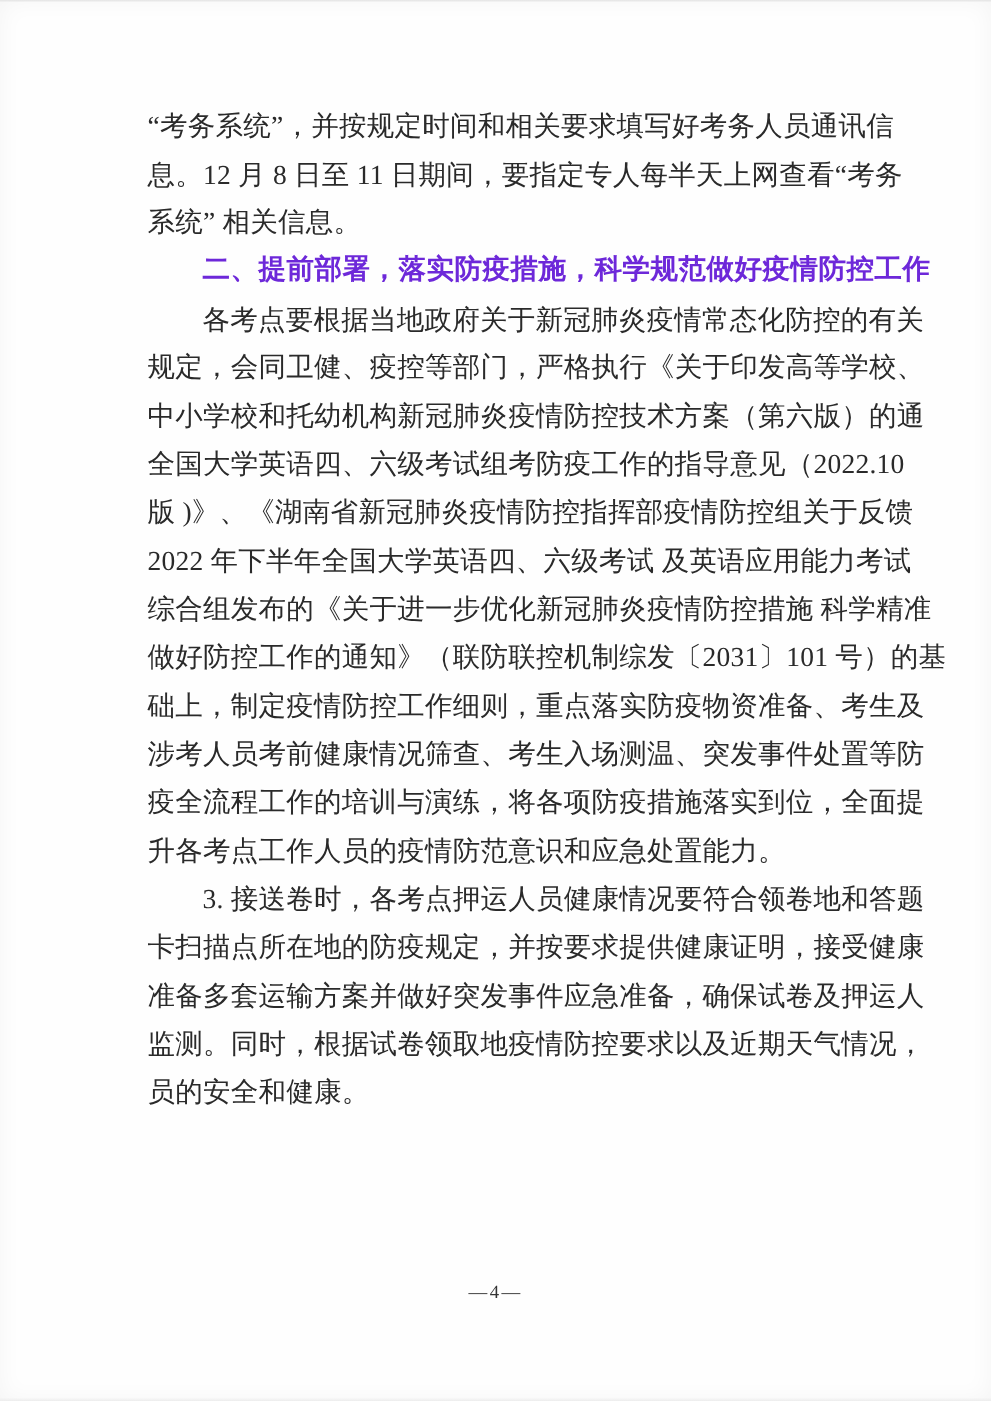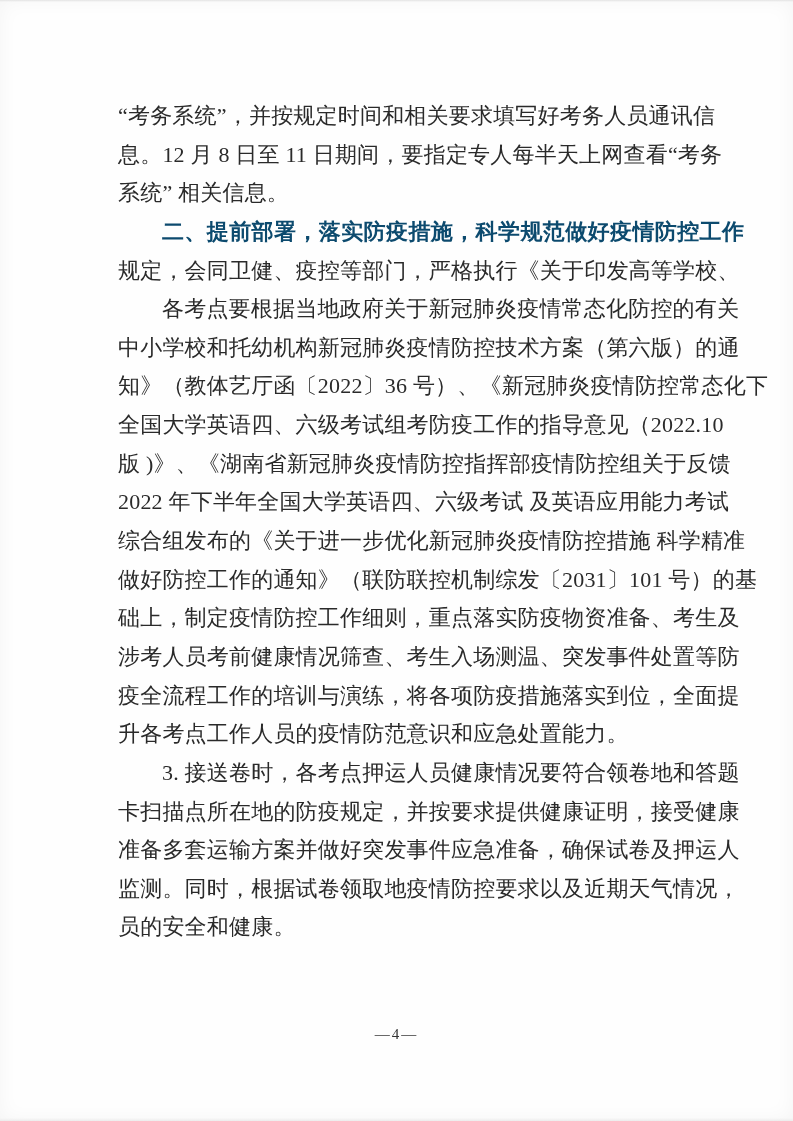--- a/index.html
+++ b/index.html
@@ -29,34 +29,34 @@
   .page::after {
     content: "";
     position: absolute;
     bottom: 0; left: 0; right: 0;
     height: 3px;
     background: linear-gradient(rgba(255,255,255,0), #ececec);
   }
   .body-text {
     position: absolute;
     left: 118px;
-    top: 97px;
+    top: 82px;
     width: 580px;
   }
   .line {
     height: 38.65px;
     line-height: 38.65px;
     font-size: 22px;
     white-space: nowrap;
     letter-spacing: 0.2px;
   }
   .line.heading {
-    font-family: Liberation Serif, serif;
+    font-family: Liberation Mono, monospace;
     font-weight: 700;
-    color: #0c4a6e;
+    color: #6d28d9;
     letter-spacing: 0.4px;
   }
   .line.indent {
     text-indent: 44px;
   }
   .page-number {
     position: absolute;
     top: 1026px;
     left: 0;
     width: 100%;
@@ -69,24 +69,23 @@
 </style>
 </head>
 <body>
 
 <div class="page">
   <div class="body-text">
       <div class="line">“考务系统”，并按规定时间和相关要求填写好考务人员通讯信</div>
       <div class="line">息。12 月 8 日至 11 日期间，要指定专人每半天上网查看“考务</div>
       <div class="line">系统” 相关信息。</div>
       <div class="line heading indent">二、提前部署，落实防疫措施，科学规范做好疫情防控工作</div>
+      <div class="line indent">各考点要根据当地政府关于新冠肺炎疫情常态化防控的有关</div>
       <div class="line">规定，会同卫健、疫控等部门，严格执行《关于印发高等学校、</div>
-      <div class="line indent">各考点要根据当地政府关于新冠肺炎疫情常态化防控的有关</div>
       <div class="line">中小学校和托幼机构新冠肺炎疫情防控技术方案（第六版）的通</div>
-      <div class="line">知》（教体艺厅函〔2022〕36 号）、《新冠肺炎疫情防控常态化下</div>
       <div class="line">全国大学英语四、六级考试组考防疫工作的指导意见（2022.10</div>
       <div class="line">版 )》、《湖南省新冠肺炎疫情防控指挥部疫情防控组关于反馈</div>
       <div class="line">2022 年下半年全国大学英语四、六级考试 及英语应用能力考试</div>
       <div class="line">综合组发布的《关于进一步优化新冠肺炎疫情防控措施 科学精准</div>
       <div class="line">做好防控工作的通知》（联防联控机制综发〔2031〕101 号）的基</div>
       <div class="line">础上，制定疫情防控工作细则，重点落实防疫物资准备、考生及</div>
       <div class="line">涉考人员考前健康情况筛查、考生入场测温、突发事件处置等防</div>
       <div class="line">疫全流程工作的培训与演练，将各项防疫措施落实到位，全面提</div>
       <div class="line">升各考点工作人员的疫情防范意识和应急处置能力。</div>
       <div class="line indent">3. 接送卷时，各考点押运人员健康情况要符合领卷地和答题</div>

